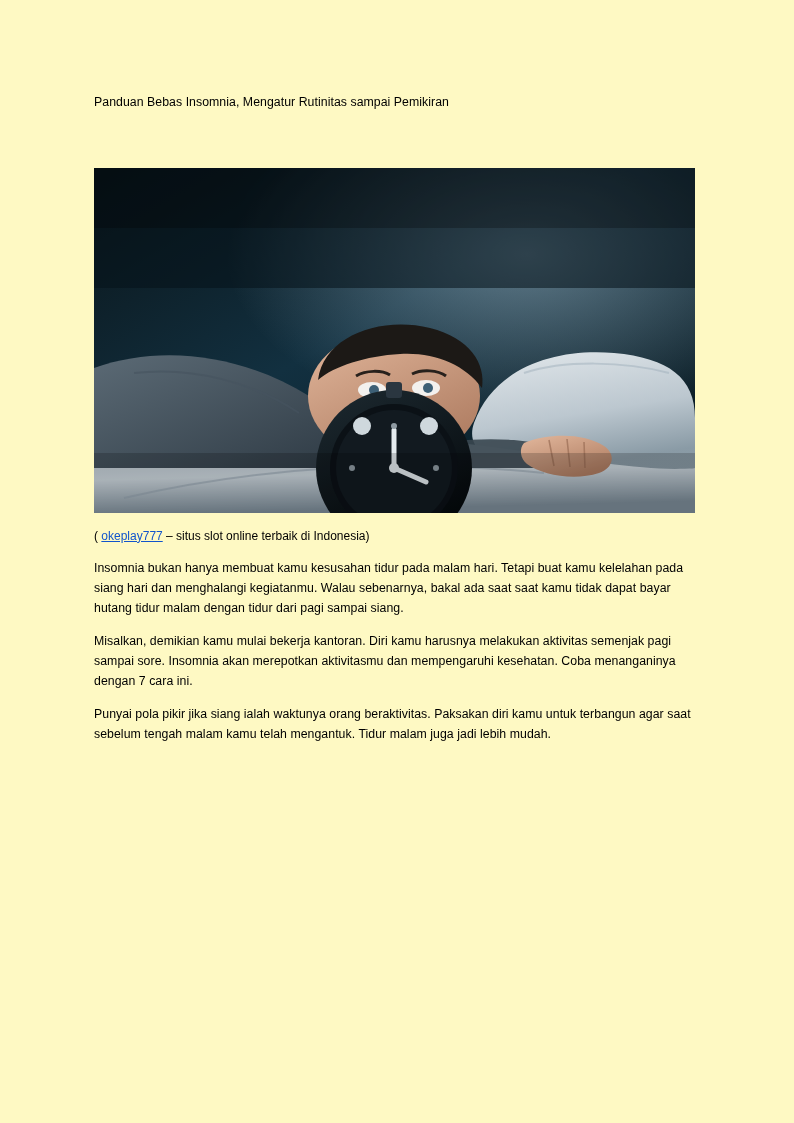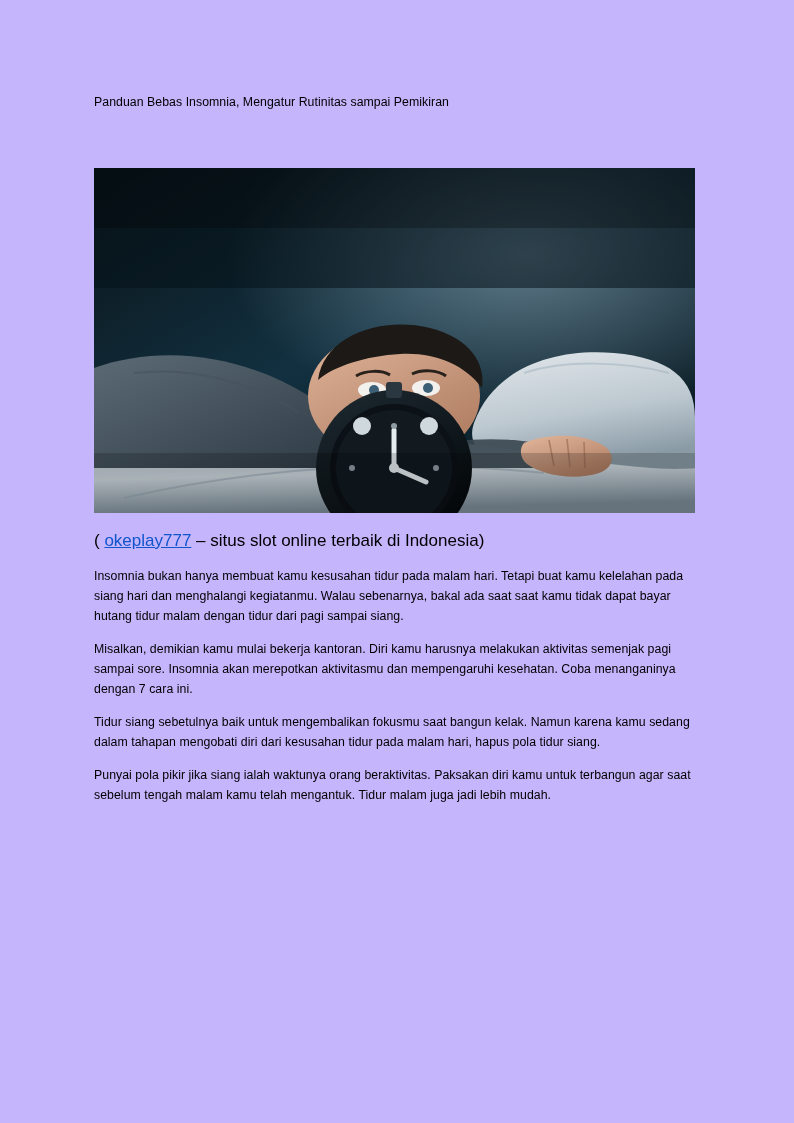--- a/index.html
+++ b/index.html
@@ -8,21 +8,21 @@
     background: #ffffff;
   }
   body {
     font-family: "Liberation Sans", sans-serif;
     color: #000000;
   }
   .page {
     position: relative;
     width: 794px;
     height: 1123px;
-    background: #c4b5fd;
+    background: #fef9c3;
     overflow: hidden;
     box-sizing: border-box;
   }
   .content {
     position: absolute;
     left: 94px;
     top: 93px;
     width: 604px;
   }
   .para {
@@ -49,21 +49,21 @@
     position: relative;
     overflow: hidden;
     background: #0c1418;
   }
   .figure svg {
     display: block;
     width: 601px;
     height: 345px;
   }
   .caption {
-    font-size: 17px;
+    font-size: 12px;
     line-height: 1.62;
     margin: 0 0 13px 0;
   }
   .link {
     color: #1155cc;
     text-decoration: underline;
     cursor: pointer;
   }
   .gap-before-section2 {
     height: 26px;
@@ -168,20 +168,19 @@
         <path d="M0,0 L601,0 L601,345 L0,345 Z" fill="none"></path>
         <rect x="0" y="0" width="601" height="60" fill="#000" opacity="0.25"></rect>
         <rect x="0" y="285" width="601" height="60" fill="#000" opacity="0.18"></rect>
       </svg>
     </div>
 
     <p class="caption"><span>(</span> <a class="link" href="#">okeplay777</a><span> – situs slot online terbaik di Indonesia)</span></p>
 
     <p class="para">Insomnia bukan hanya membuat kamu kesusahan tidur pada malam hari. Tetapi buat kamu kelelahan pada siang hari dan menghalangi kegiatanmu. Walau sebenarnya, bakal ada saat saat kamu tidak dapat bayar hutang tidur malam dengan tidur dari pagi sampai siang.</p>
     <p class="para">Misalkan, demikian kamu mulai bekerja kantoran. Diri kamu harusnya melakukan aktivitas semenjak pagi sampai sore. Insomnia akan merepotkan aktivitasmu dan mempengaruhi kesehatan. Coba menanganinya dengan 7 cara ini.</p>
-    <p class="para">Tidur siang sebetulnya baik untuk mengembalikan fokusmu saat bangun kelak. Namun karena kamu sedang dalam tahapan mengobati diri dari kesusahan tidur pada malam hari, hapus pola tidur siang.</p>
     <p class="para">Punyai pola pikir jika siang ialah waktunya orang beraktivitas. Paksakan diri kamu untuk terbangun agar saat sebelum tengah malam kamu telah mengantuk. Tidur malam juga jadi lebih mudah.</p>
 
     <div class="gap-before-section2"></div>
 
 
   </div>
 </div>
 
 </body></html>

